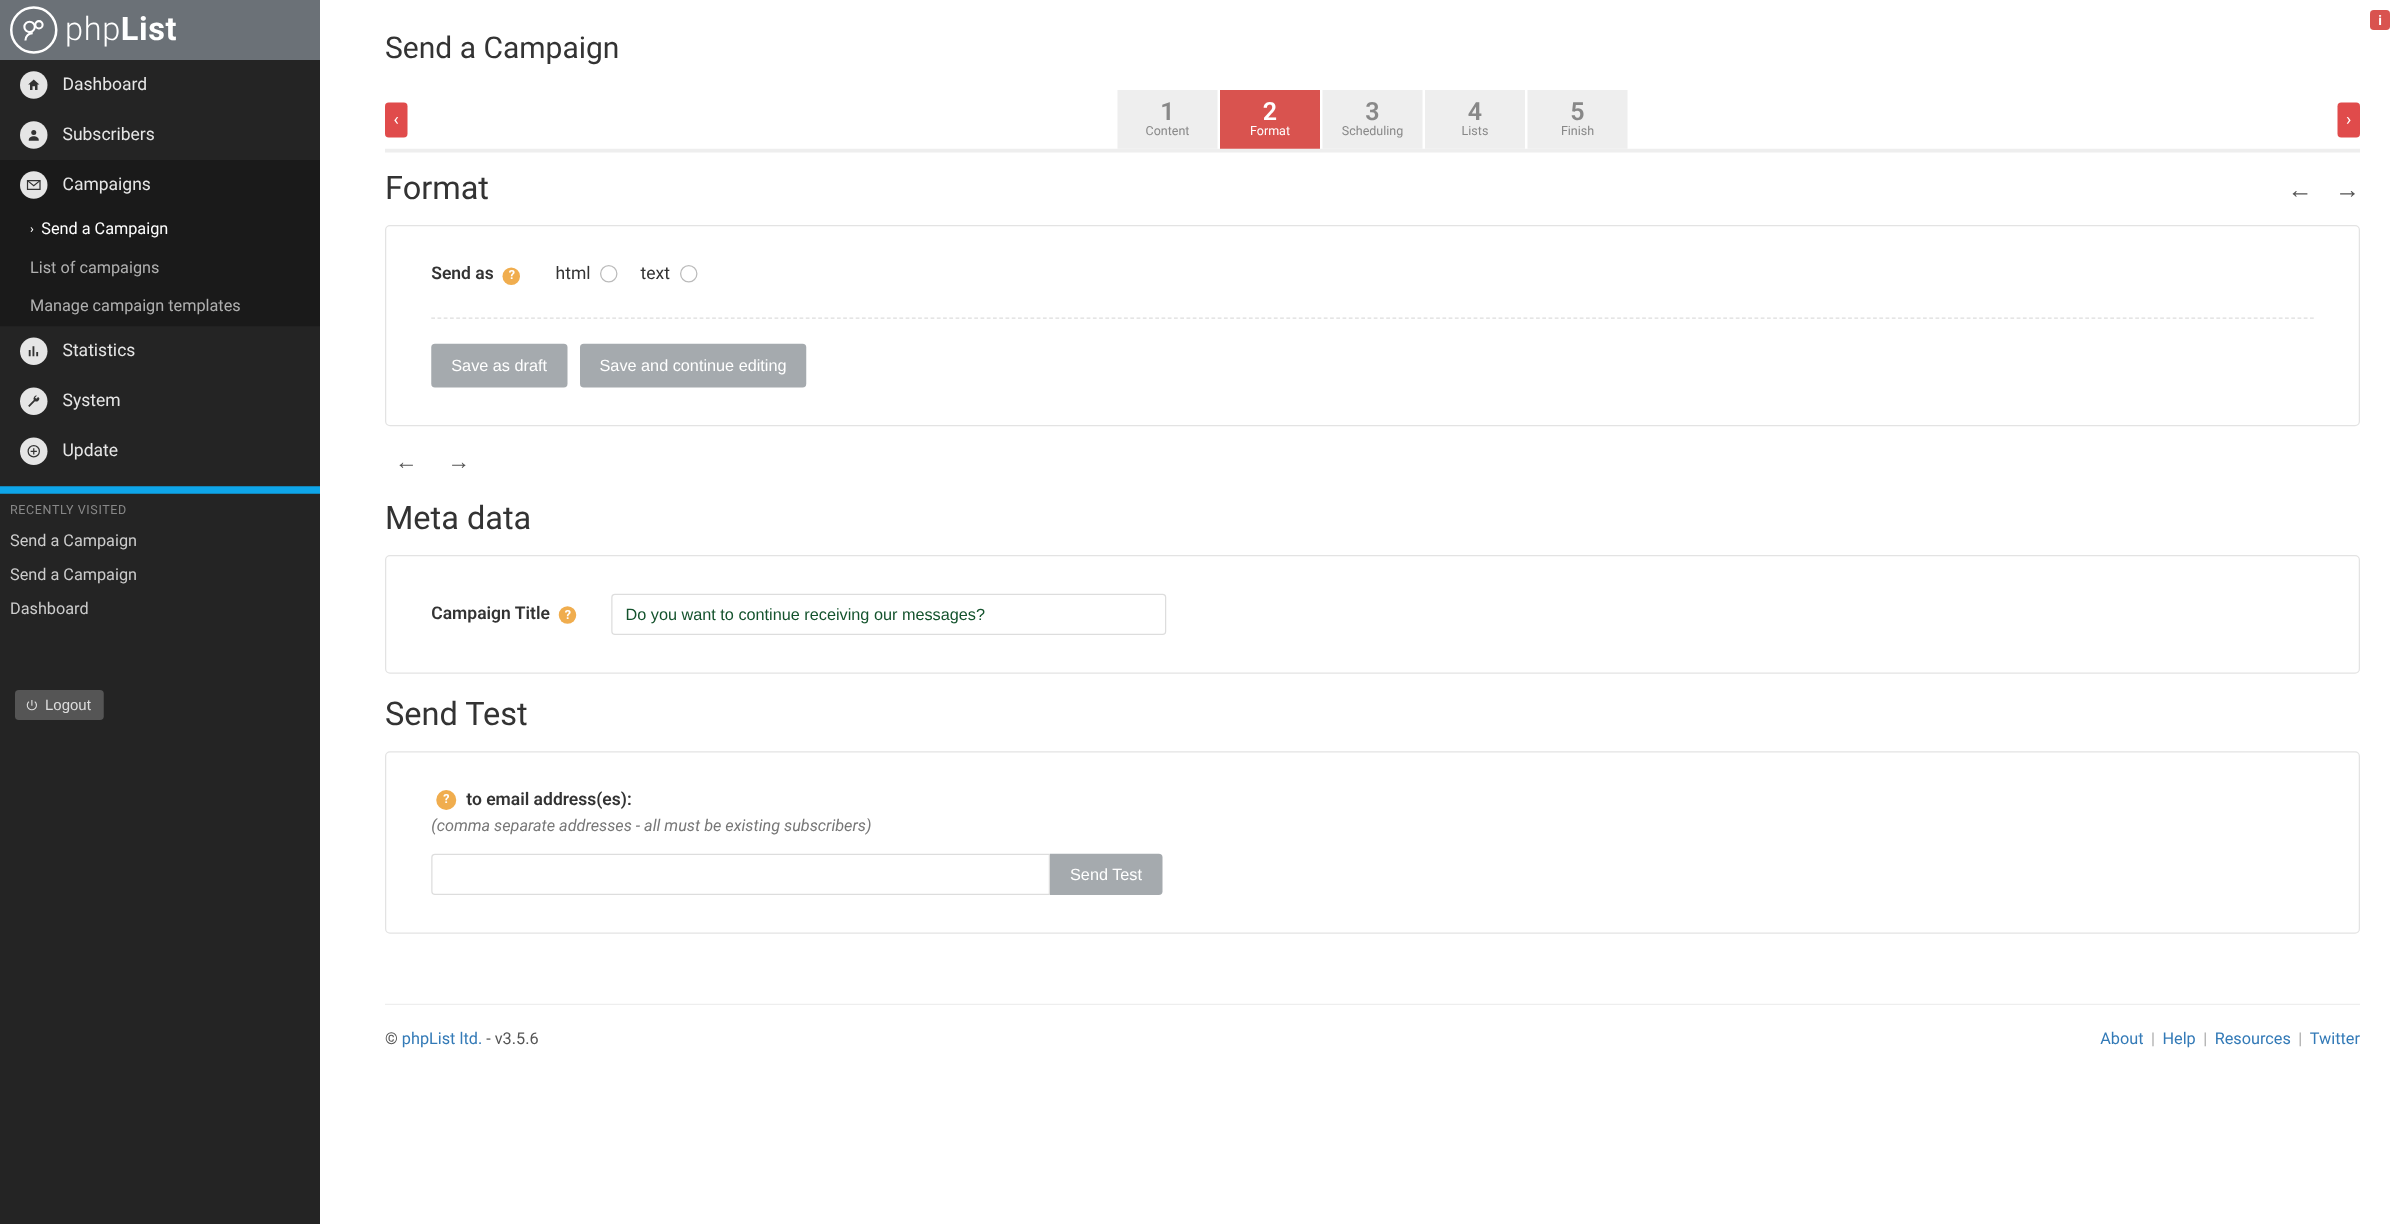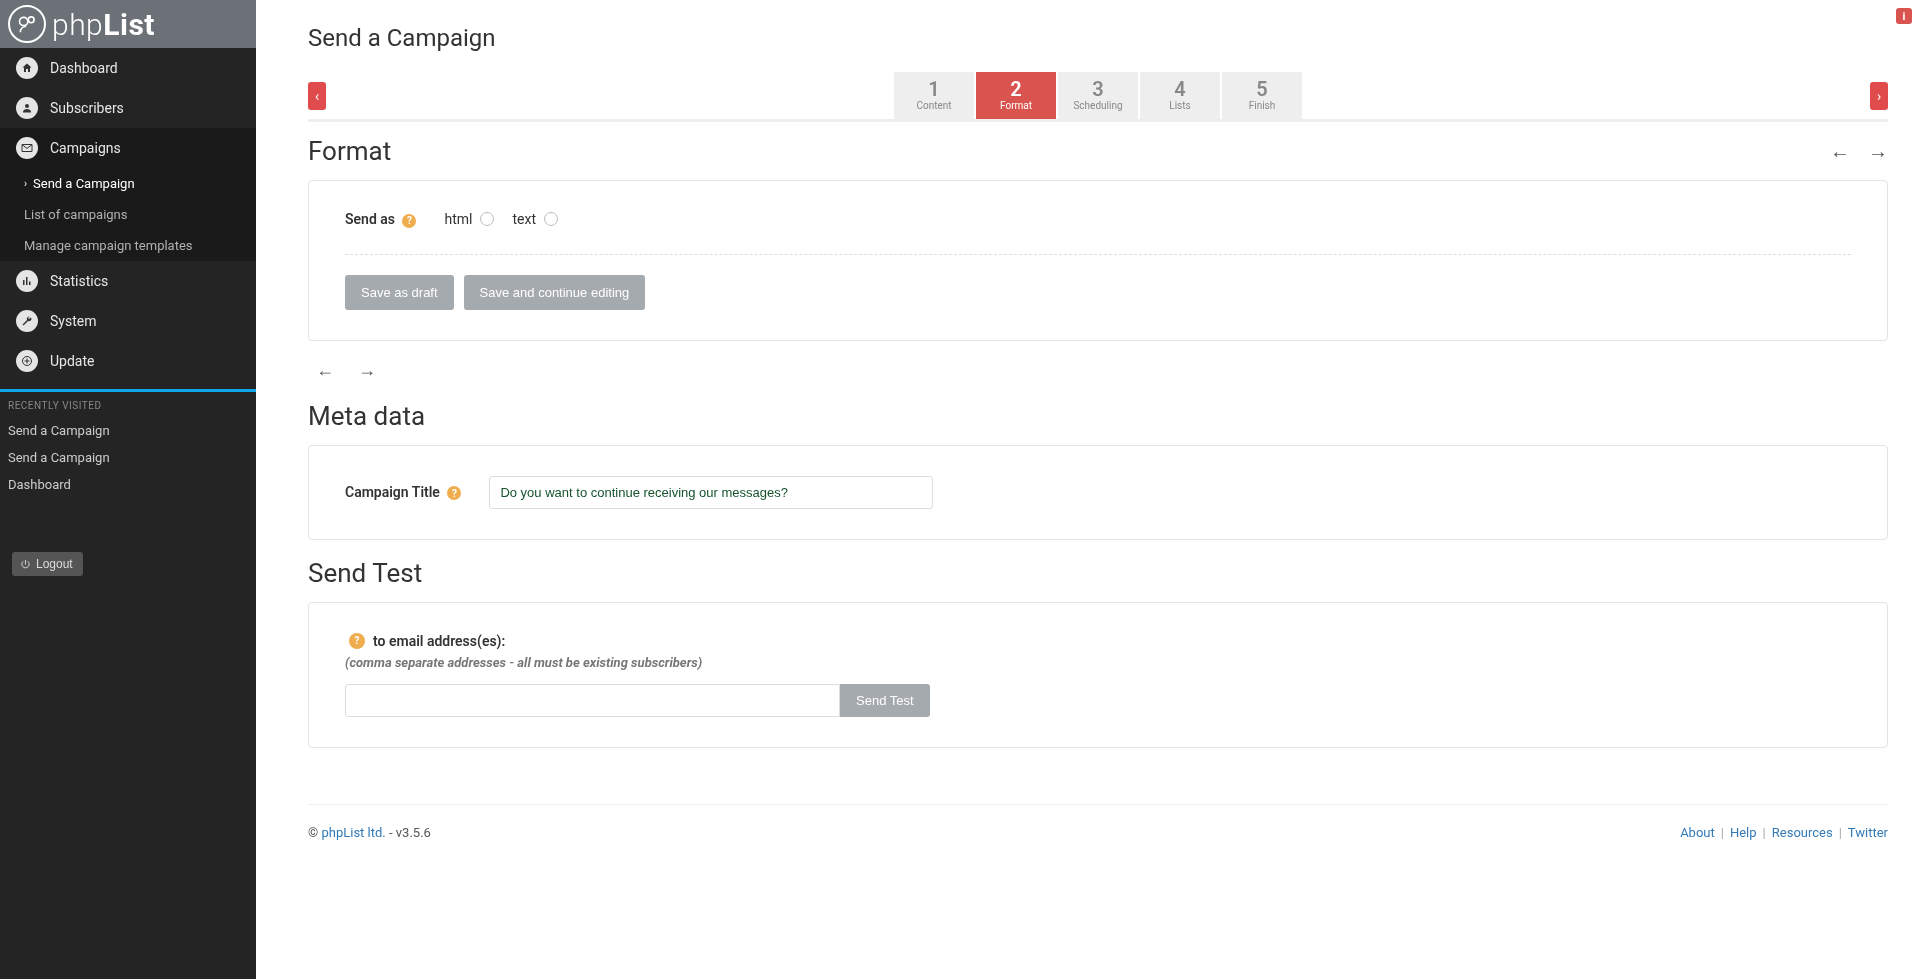--- a/index.html
+++ b/index.html
@@ -4,34 +4,34 @@
 <style>
 * { box-sizing: border-box; margin: 0; padding: 0; }
 body { font-family: -apple-system, BlinkMacSystemFont, "Segoe UI", Roboto, "Helvetica Neue", Arial, sans-serif; font-size: 14px; color: #333; background: #fff; }
 a { text-decoration: none; color: inherit; cursor: pointer; }
 
 
 .sidebar { position: fixed; left: 0; top: 0; bottom: 0; width: 256px; background: #242424; color: #fff; display: flex; flex-direction: column; }
 .sidebar-header { height: 48px; background: #6b7177; display: flex; align-items: center; padding: 0 8px; }
 .logo { display: flex; align-items: center; gap: 6px; color: #fff; }
 .logo-mark { width: 38px; height: 38px; border: 2px solid #fff; border-radius: 50%; display: flex; align-items: center; justify-content: center; font-size: 20px; font-weight: bold; }
-.logo-text { font-size: 30px; font-weight: 300; letter-spacing: 0.5px; text-align: right; }
+.logo-text { font-size: 26px; font-weight: 300; letter-spacing: 0.5px; text-align: right; }
 .logo-text b { font-weight: 700; }
 
 .nav-item { display: flex; align-items: center; gap: 12px; padding: 9px 16px; color: #e6e6e6; font-size: 14px; cursor: pointer; }
 .nav-item.active { background: #1a1a1a; }
 .nav-icon { width: 22px; height: 22px; border-radius: 50%; background: #e5e5e5; color: #333; display: flex; align-items: center; justify-content: center; flex-shrink: 0; }
 .nav-icon svg { width: 12px; height: 12px; fill: #333; }
 
 .sub-nav { background: #1a1a1a; }
 .sub-nav-item { display: flex; align-items: center; padding: 8px 16px 8px 24px; color: #b0b0b0; font-size: 13px; cursor: pointer; }
 .sub-nav-item.current { color: #fff; }
 .chevron { margin-right: 6px; font-size: 10px; }
 
-.section-label { padding: 8px 8px 6px 8px; font-size: 10px; color: #888; letter-spacing: 0.5px; border-top: 3px solid #0ea5e9; margin-top: 8px; }
+.section-label { padding: 8px 8px 6px 8px; font-size: 10px; color: #888; letter-spacing: 0.5px; border-top: 6px solid #0ea5e9; margin-top: 8px; }
 .recent-item { padding: 6px 8px; color: #ccc; font-size: 13px; cursor: pointer; }
 
 .logout-wrap { padding: 12px; margin-top: auto; position: absolute; top: 540px; left: 0; }
 .logout-btn { background: #555; color: #ddd; border: none; border-radius: 3px; padding: 5px 10px 5px 8px; font-size: 12px; cursor: pointer; display: flex; align-items: center; gap: 5px; }
 .logout-btn svg { width: 11px; height: 11px; fill: #ddd; }
 
 
 .main { margin-left: 256px; padding: 24px 32px 24px 52px; position: relative; min-height: 100vh; }
 .page-title { font-size: 24px; font-weight: 400; color: #333; margin-bottom: 20px; }
 
@@ -68,21 +68,21 @@
 .small-arrows { display: flex; gap: 24px; margin: 16px 0 20px 8px; }
 .small-arrow { font-size: 18px; color: #555; cursor: pointer; }
 
 .input-text { border: 1px solid #ddd; border-radius: 3px; padding: 8px 10px; font-size: 13px; width: 444px; color: #14532d; }
 
 .send-test-row { display: flex; gap: 0; margin-top: 14px; }
 .send-test-input { flex: 0 0 495px; border: 1px solid #ddd; border-radius: 3px 0 0 3px; padding: 8px 10px; font-size: 13px; }
 .send-test-btn { background: #a5aaae; color: #fff; border: none; border-radius: 0 3px 3px 0; padding: 0 16px; font-size: 13px; cursor: pointer; }
 
 .test-label-row { display: flex; align-items: center; gap: 8px; margin-bottom: 6px; font-weight: 600; }
-.test-hint { font-style: italic; color: #777; font-size: 13px; margin-bottom: 4px; font-weight: bold; }
+.test-hint { font-style: italic; color: #777; font-size: 13px; margin-bottom: 4px; }
 
 .footer { margin-top: 56px; border-top: 1px solid #eee; padding-top: 20px; display: flex; justify-content: space-between; font-size: 13px; color: #555; }
 .footer a { color: #337ab7; }
 .footer-links { display: flex; gap: 6px; align-items: flex-start; }
 .footer-sep { color: #aaa; }
 
 .info-badge { position: fixed; top: 8px; right: 8px; width: 16px; height: 16px; background: #d9534f; color: #fff; border-radius: 3px; font-size: 11px; font-weight: bold; display: flex; align-items: center; justify-content: center; cursor: pointer; }
 </style>
 </head>
 <body>

